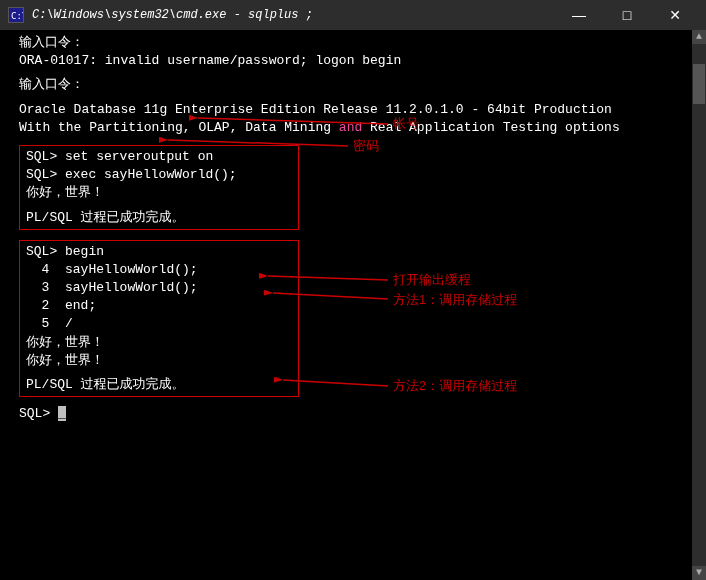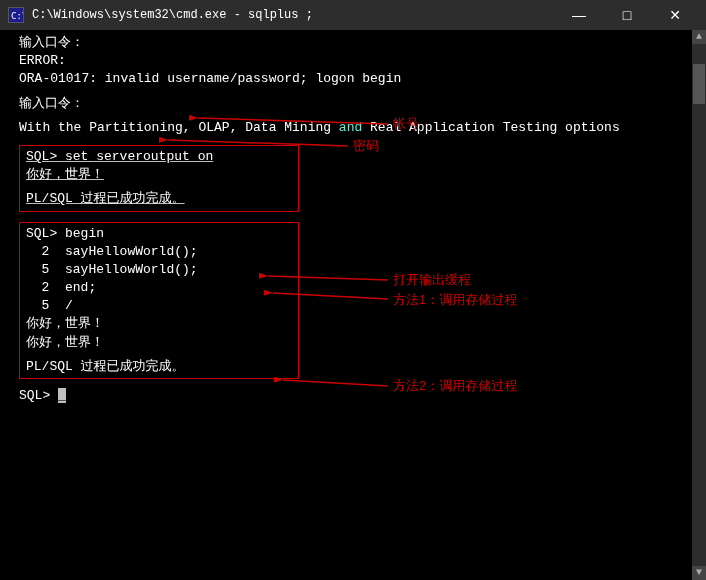--- a/index.html
+++ b/index.html
@@ -31,20 +31,21 @@
       width: 16px;
       height: 16px;
       background: #555;
       display: flex;
       align-items: center;
       justify-content: center;
     }
     .titlebar-title {
       color: #fff;
       font-size: 12px;
+      font-style: italic;
     }
     .titlebar-controls {
       display: flex;
       gap: 2px;
     }
     .title-btn {
       width: 46px;
       height: 30px;
       display: flex;
       align-items: center;
@@ -138,43 +139,44 @@
     <button class="title-btn">□</button>
     <button class="title-btn close">✕</button>
   </div>
 </div>
 
 <div class="terminal">
   <div class="terminal-content">
 
     <div>
       <div class="line white">输入口令：</div>
-      <div class="line white">ERROR:</div>
       <div class="line white">ORA-01017: invalid username/password; logon begin</div>
       <div class="line empty"></div>
       <div class="line white">输入口令：</div>
       <div class="line empty"></div>
-      <div class="line white">With the Partitioning, OLAP, Data Mining <span style="color:#5eead4">and</span> Real Application Testing options</div>
+      <div class="line white">Oracle Database 11g Enterprise Edition Release 11.2.0.1.0 - 64bit Production</div>
+      <div class="line white">With the Partitioning, OLAP, Data Mining <span style="color:#ec4899">and</span> Real Application Testing options</div>
       <div class="line empty"></div>
 
       
-      <div style="border: 1.5px solid #cc0000; padding: 2px 6px; margin: 2px 0; display: inline-block; min-width: 280px; text-decoration: underline;">
+      <div style="border: 1.5px solid #cc0000; padding: 2px 6px; margin: 2px 0; display: inline-block; min-width: 280px;">
         <div class="line white">SQL&gt; set serveroutput on</div>
+        <div class="line white">SQL&gt; exec sayHellowWorld();</div>
         <div class="line white">你好，世界！</div>
         <div class="line empty"></div>
         <div class="line white">PL/SQL 过程已成功完成。</div>
       </div>
 
       <div class="line empty"></div>
 
       
       <div style="border: 1.5px solid #cc0000; padding: 2px 6px; margin: 2px 0; display: inline-block; min-width: 280px;">
         <div class="line white">SQL&gt; begin</div>
-        <div class="line white">  2  sayHellowWorld();</div>
-        <div class="line white">  5  sayHellowWorld();</div>
+        <div class="line white">  4  sayHellowWorld();</div>
+        <div class="line white">  3  sayHellowWorld();</div>
         <div class="line white">  2  end;</div>
         <div class="line white">  5  /</div>
         <div class="line white">你好，世界！</div>
         <div class="line white">你好，世界！</div>
         <div class="line empty"></div>
         <div class="line white">PL/SQL 过程已成功完成。</div>
       </div>
 
       <div class="line empty"></div>
       <div class="line white">SQL&gt; <span style="background:#c0c0c0; color:#000">_</span></div>

